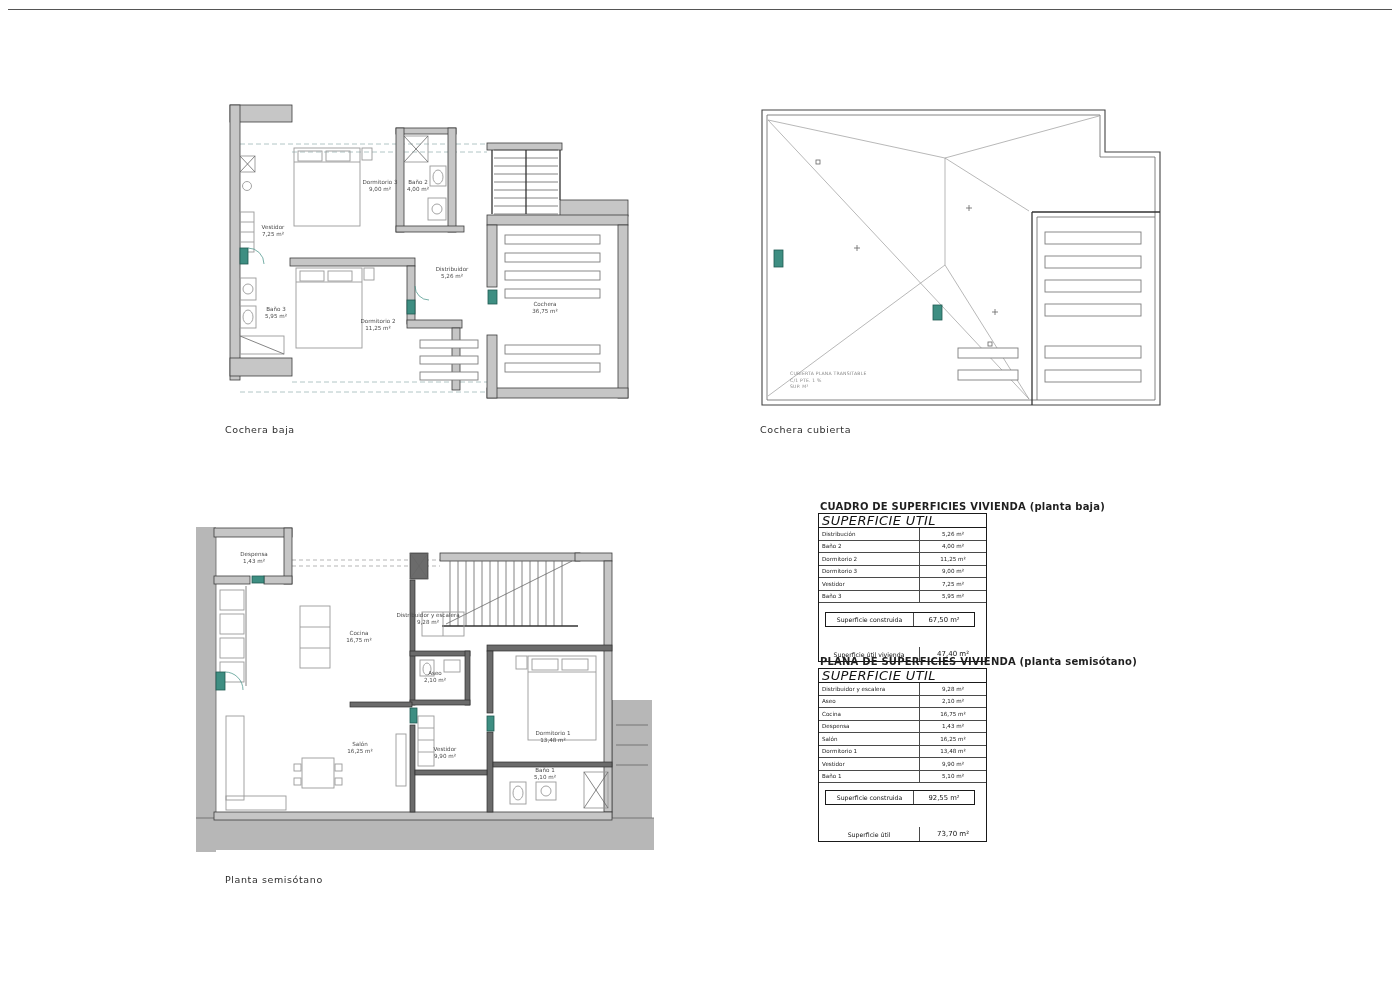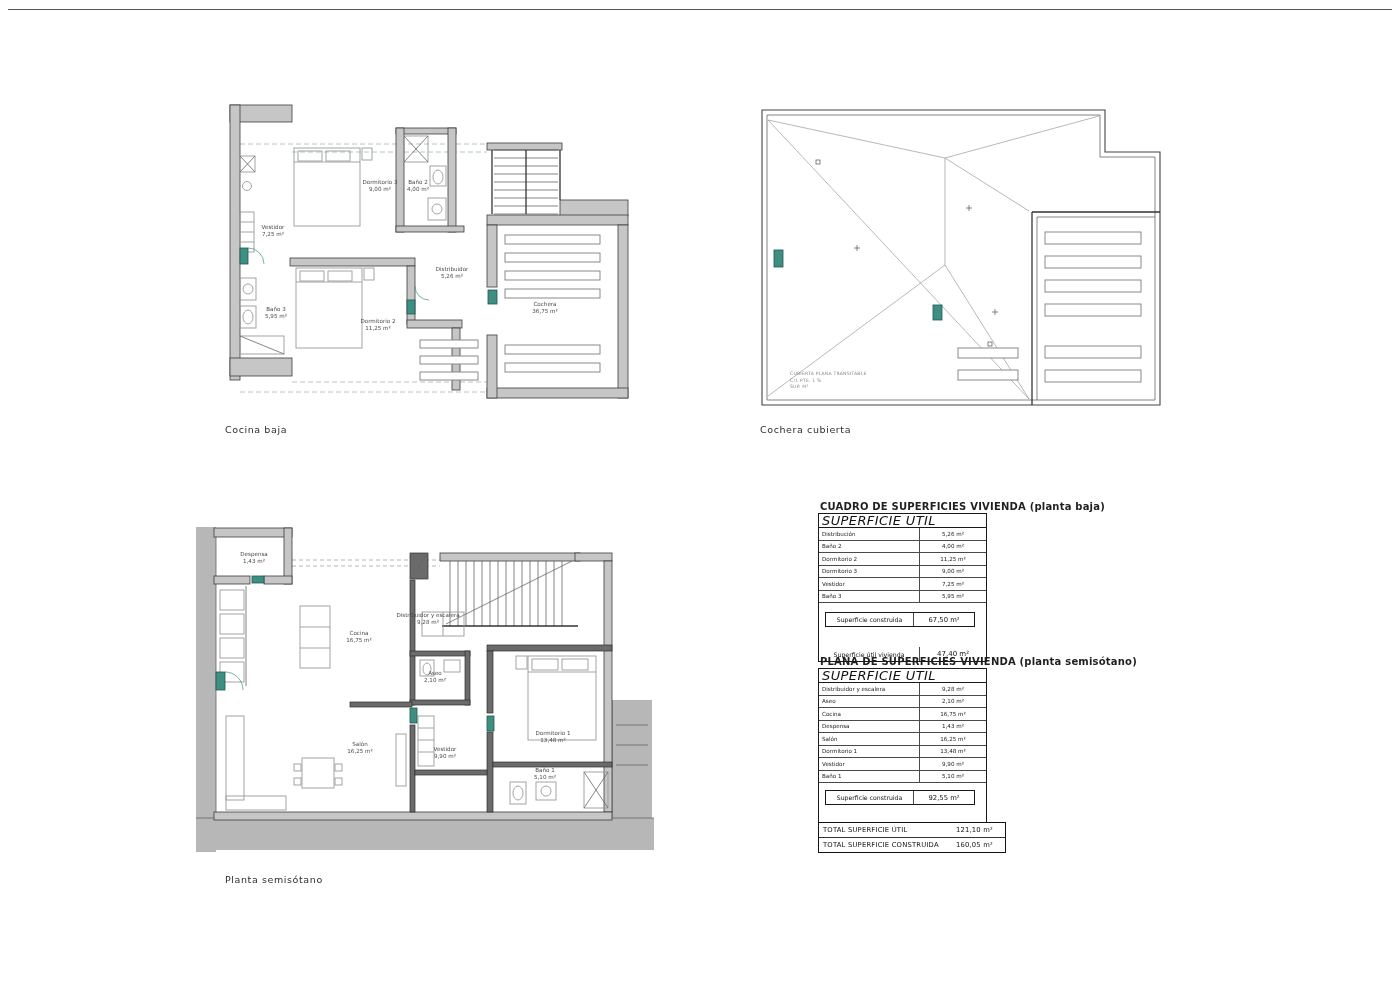--- a/index.html
+++ b/index.html
@@ -179,21 +179,21 @@
     <span>11,25 m²</span>
   </div>
   <div class="room-label" style="left:452px;top:273px">
     <span>Distribuidor</span>
     <span>5,26 m²</span>
   </div>
   <div class="room-label" style="left:545px;top:308px">
     <span>Cochera</span>
     <span>36,75 m²</span>
   </div>
-  <div class="plan-caption" style="left:225px;top:424px">Cocina baja</div>
+  <div class="plan-caption" style="left:225px;top:424px">Cochera baja</div>
 
   <svg width="415" height="312" viewBox="0 0 415 312" style="left:756px;top:100px">
     <g>
       <polygon class="tln" style="stroke:#444;stroke-width:1.1" points="6,10 349,10 349,52 404,52 404,305 6,305"></polygon>
       <polygon class="tln" points="11,15 344,15 344,57 399,57 399,300 11,300"></polygon>
       <line class="ln" x1="276" y1="305" x2="276" y2="112"></line>
       <line class="ln" x1="276" y1="112" x2="404" y2="112"></line>
       <line class="tln" x1="281" y1="300" x2="281" y2="117"></line>
       <line class="tln" x1="281" y1="117" x2="399" y2="117"></line>
     </g>
@@ -466,23 +466,13 @@
       <div class="lbl">Superficie útil</div>
       <div class="val">73,70 m²</div>
     </div>
   </div>
 
   <div class="built-box" style="left:825px;top:790px;width:150px">
     <div class="lbl">Superficie construida</div>
     <div class="val">92,55 m²</div>
   </div>
 
-  <div class="totals-box" style="left:818px;top:822px;width:188px">
-    <div class="row">
-      <span>TOTAL SUPERFICIE  ÚTIL</span>
-      <span>121,10 m²</span>
-    </div>
-    <div class="row">
-      <span>TOTAL SUPERFICIE  CONSTRUIDA</span>
-      <span>160,05 m²</span>
-    </div>
-  </div>
 </div>
 
 </body></html>

